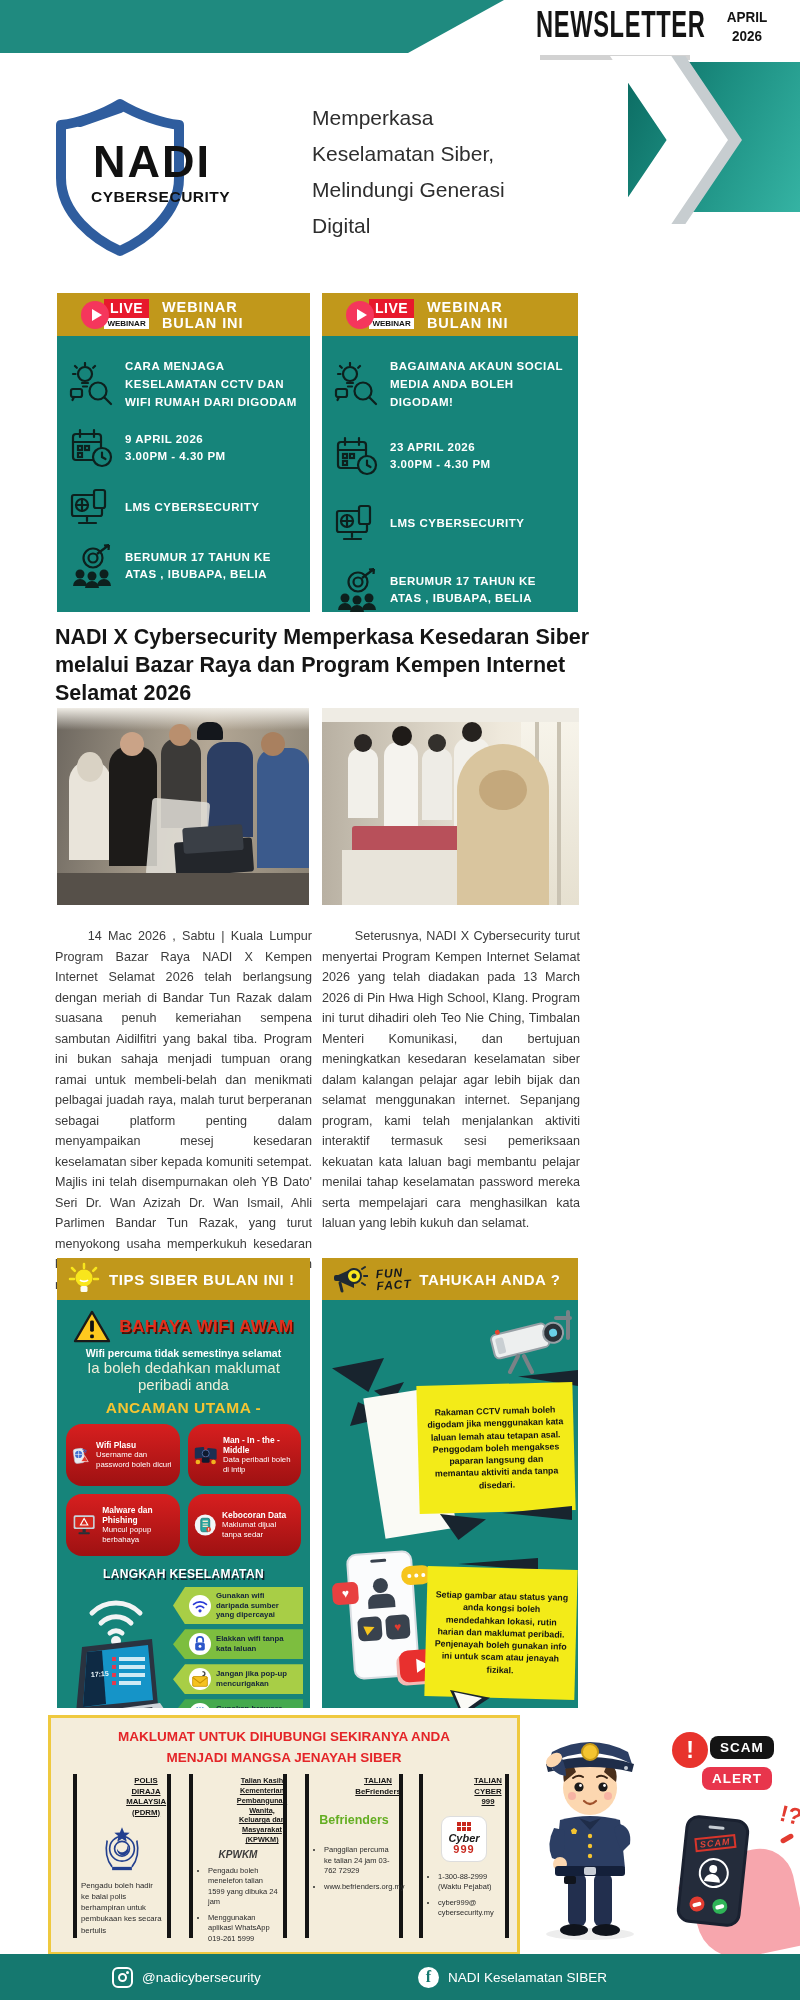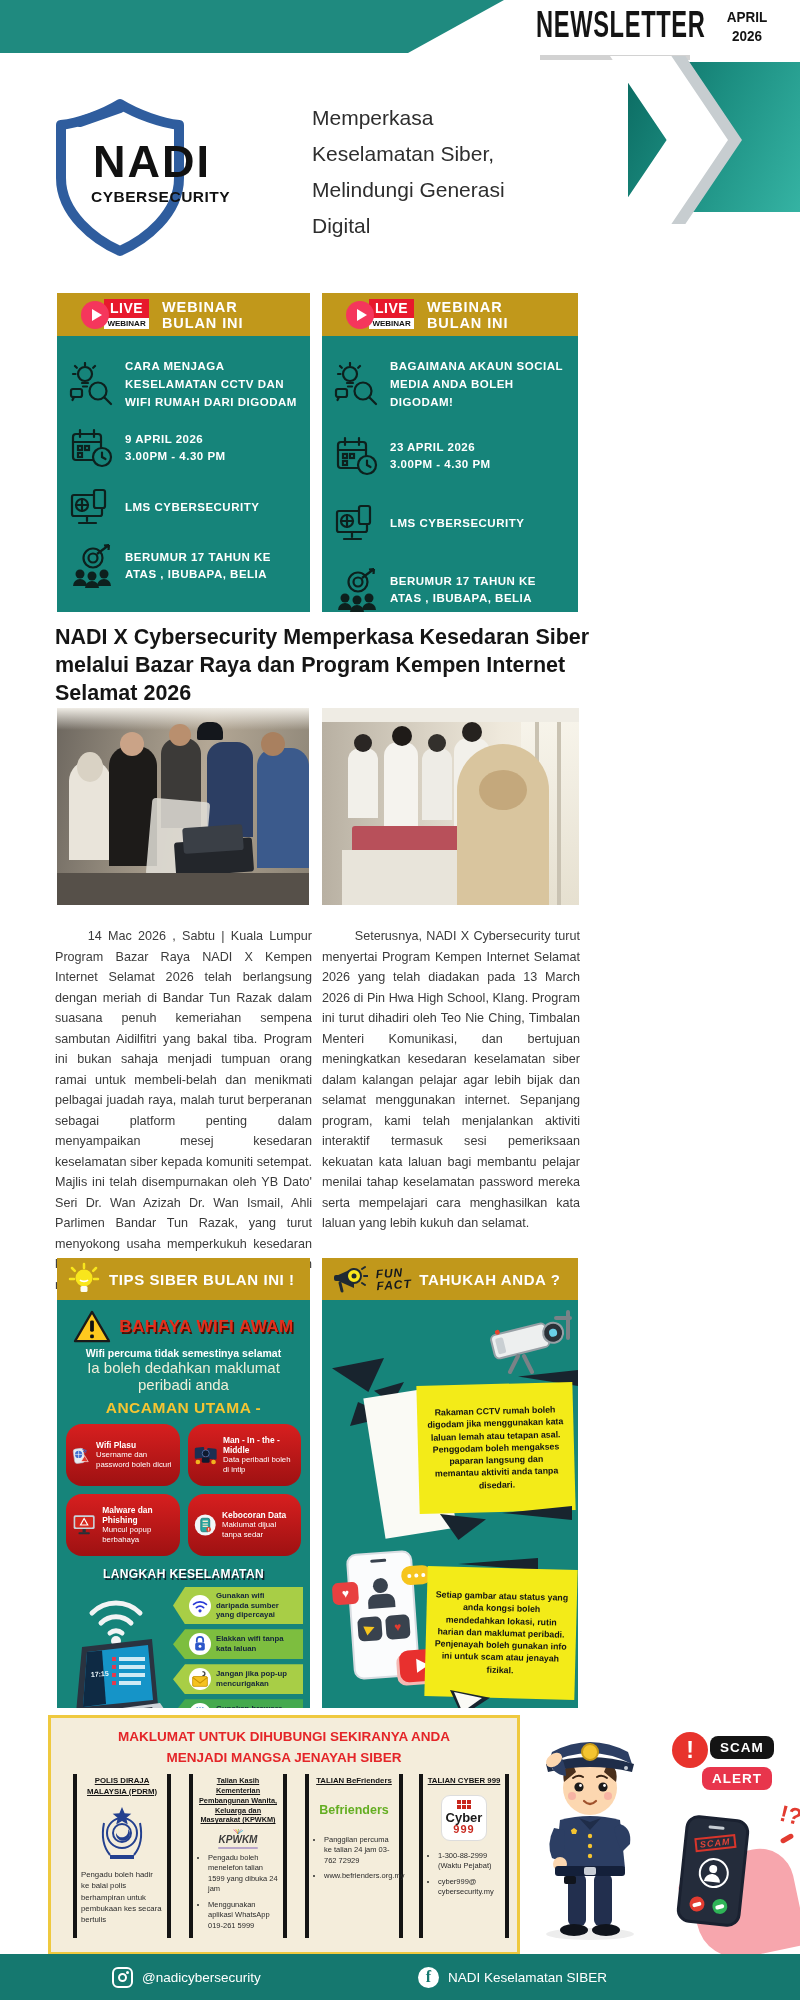--- a/index.html
+++ b/index.html
@@ -91,30 +91,30 @@
   .playbtn{position:absolute;right:-24px;bottom:-8px;width:42px;height:32px;background:#E8302E;border-radius:9px;
            display:flex;align-items:center;justify-content:center;box-shadow:-3px 3px 0 #F4B9B4;}
   .playbtn i{width:0;height:0;border-left:12px solid #fff;border-top:7px solid transparent;border-bottom:7px solid transparent;margin-left:3px;}
   
   .ccard{position:absolute;left:48px;top:1715px;width:472px;height:240px;background:#F4EDDB;
          border:3px solid #EFC93F;box-sizing:border-box;}
   .ctitle{color:#E42528;font-weight:900;font-size:13.5px;text-align:center;line-height:1.55;margin-top:9px;}
   .ccols{position:absolute;left:0;top:56px;width:100%;height:170px;}
   .ccol{position:absolute;height:164px;border-left:4px solid #141414;border-right:4px solid #141414;
         box-sizing:border-box;padding:2px 4px;display:flex;flex-direction:column;align-items:center;}
-  .chead{font-size:7.8px;font-weight:800;color:#141414;text-decoration:underline;text-align:center;line-height:1.35;}
+  .chead{font-size:7.8px;font-weight:800;color:#141414;text-decoration:underline;text-align:center;line-height:1.35;margin-left:48px;}
   .cbullets{margin:4px 0 0;padding-left:11px;font-size:7.5px;color:#2B2B2B;line-height:1.4;align-self:stretch;}
   .cbullets li{margin-bottom:5px;}
   .cplain{font-size:7.8px;color:#2B2B2B;line-height:1.45;margin-top:6px;align-self:stretch;}
   .bf-logo{color:#64AE22;font-weight:700;font-size:12.5px;margin:16px 0 14px;}
   .c999{width:44px;height:44px;background:#fff;border:1px solid #DDD;border-radius:9px;margin:8px 0 6px;
         display:flex;flex-direction:column;align-items:center;justify-content:center;line-height:1;}
   .c999 .px{display:grid;grid-template-columns:repeat(3,4px);gap:1px;margin-bottom:2px;}
   .c999 .px b{width:4px;height:4px;background:#C8281E;}
-  .c999 .cy{font-size:13px;font-weight:800;color:#1A1A1A;}
+  .c999 .cy{font-size:11px;font-weight:800;color:#1A1A1A;font-style:italic;}
   .c999 .n9{font-size:11px;font-weight:900;color:#C8281E;letter-spacing:1px;}
   .kp-txt{font-size:10px;font-weight:900;font-style:italic;color:#3A3A3A;}
   .kp-cap{width:40px;height:5px;background:#B9A7C9;border-radius:2px;margin-top:2px;}
   
   .police-zone{position:absolute;left:520px;top:1718px;width:280px;height:232px;}
   .ex{position:absolute;left:152px;top:14px;width:36px;height:36px;border-radius:50%;background:#E8332C;color:#fff;
       font-weight:900;font-size:23px;display:flex;align-items:center;justify-content:center;}
   .scampill{position:absolute;left:190px;top:18px;background:#141414;color:#fff;font-weight:900;font-size:13.5px;
             padding:4px 10px;border-radius:8px;letter-spacing:1px;}
   .alertpill{position:absolute;left:182px;top:49px;background:#E8354C;color:#fff;font-weight:900;font-size:13.5px;

